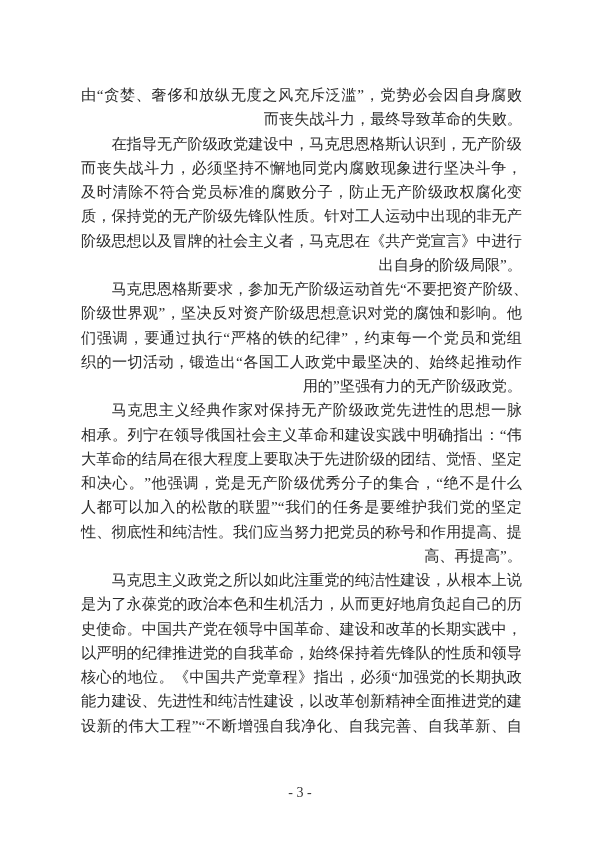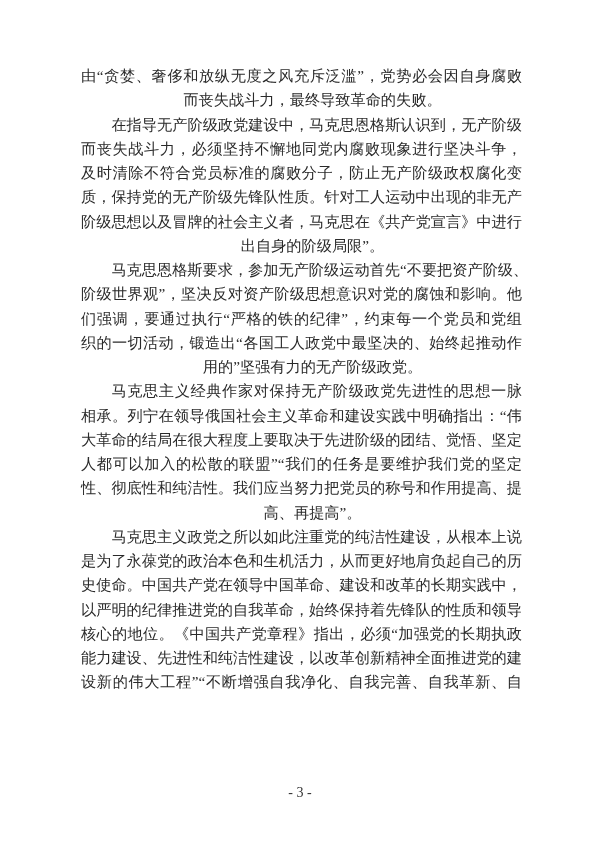--- a/index.html
+++ b/index.html
@@ -11,35 +11,35 @@
     position: relative;
     width: 600px;
     height: 849px;
     background: #ffffff;
     overflow: hidden;
     font-family: "Liberation Serif", "DejaVu Serif", serif;
   }
   .doc-body {
     position: absolute;
     left: 81px;
-    top: 64px;
+    top: 83px;
     width: 441px;
     font-size: 15.2px;
     line-height: 24.25px;
     color: #2a2a2a;
     font-weight: 400;
   }
   .line {
     text-align: justify;
     text-align-last: justify;
     white-space: nowrap;
     height: 24.25px;
   }
   .line.plain {
-    text-align: center;
+    text-align: right;
     text-align-last: auto;
     margin-left: 22px;
   }
   .line.indent {
     text-indent: 2em;
   }
   .page-footer {
     position: absolute;
     left: 0;
     top: 783px;
@@ -64,20 +64,21 @@
       <div class="line">阶级思想以及冒牌的社会主义者，马克思在《共产党宣言》中进行</div>
       <div class="line plain">出自身的阶级局限”。</div>
       <div class="line indent">马克思恩格斯要求，参加无产阶级运动首先“不要把资产阶级、</div>
       <div class="line">阶级世界观”，坚决反对资产阶级思想意识对党的腐蚀和影响。他</div>
       <div class="line">们强调，要通过执行“严格的铁的纪律”，约束每一个党员和党组</div>
       <div class="line">织的一切活动，锻造出“各国工人政党中最坚决的、始终起推动作</div>
       <div class="line plain">用的”坚强有力的无产阶级政党。</div>
       <div class="line indent">马克思主义经典作家对保持无产阶级政党先进性的思想一脉</div>
       <div class="line">相承。列宁在领导俄国社会主义革命和建设实践中明确指出：“伟</div>
       <div class="line">大革命的结局在很大程度上要取决于先进阶级的团结、觉悟、坚定</div>
+      <div class="line">和决心。”他强调，党是无产阶级优秀分子的集合，“绝不是什么</div>
       <div class="line">人都可以加入的松散的联盟”“我们的任务是要维护我们党的坚定</div>
       <div class="line">性、彻底性和纯洁性。我们应当努力把党员的称号和作用提高、提</div>
       <div class="line plain">高、再提高”。</div>
       <div class="line indent">马克思主义政党之所以如此注重党的纯洁性建设，从根本上说</div>
       <div class="line">是为了永葆党的政治本色和生机活力，从而更好地肩负起自己的历</div>
       <div class="line">史使命。中国共产党在领导中国革命、建设和改革的长期实践中，</div>
       <div class="line">以严明的纪律推进党的自我革命，始终保持着先锋队的性质和领导</div>
       <div class="line">核心的地位。《中国共产党章程》指出，必须“加强党的长期执政</div>
       <div class="line">能力建设、先进性和纯洁性建设，以改革创新精神全面推进党的建</div>
       <div class="line">设新的伟大工程”“不断增强自我净化、自我完善、自我革新、自</div>

